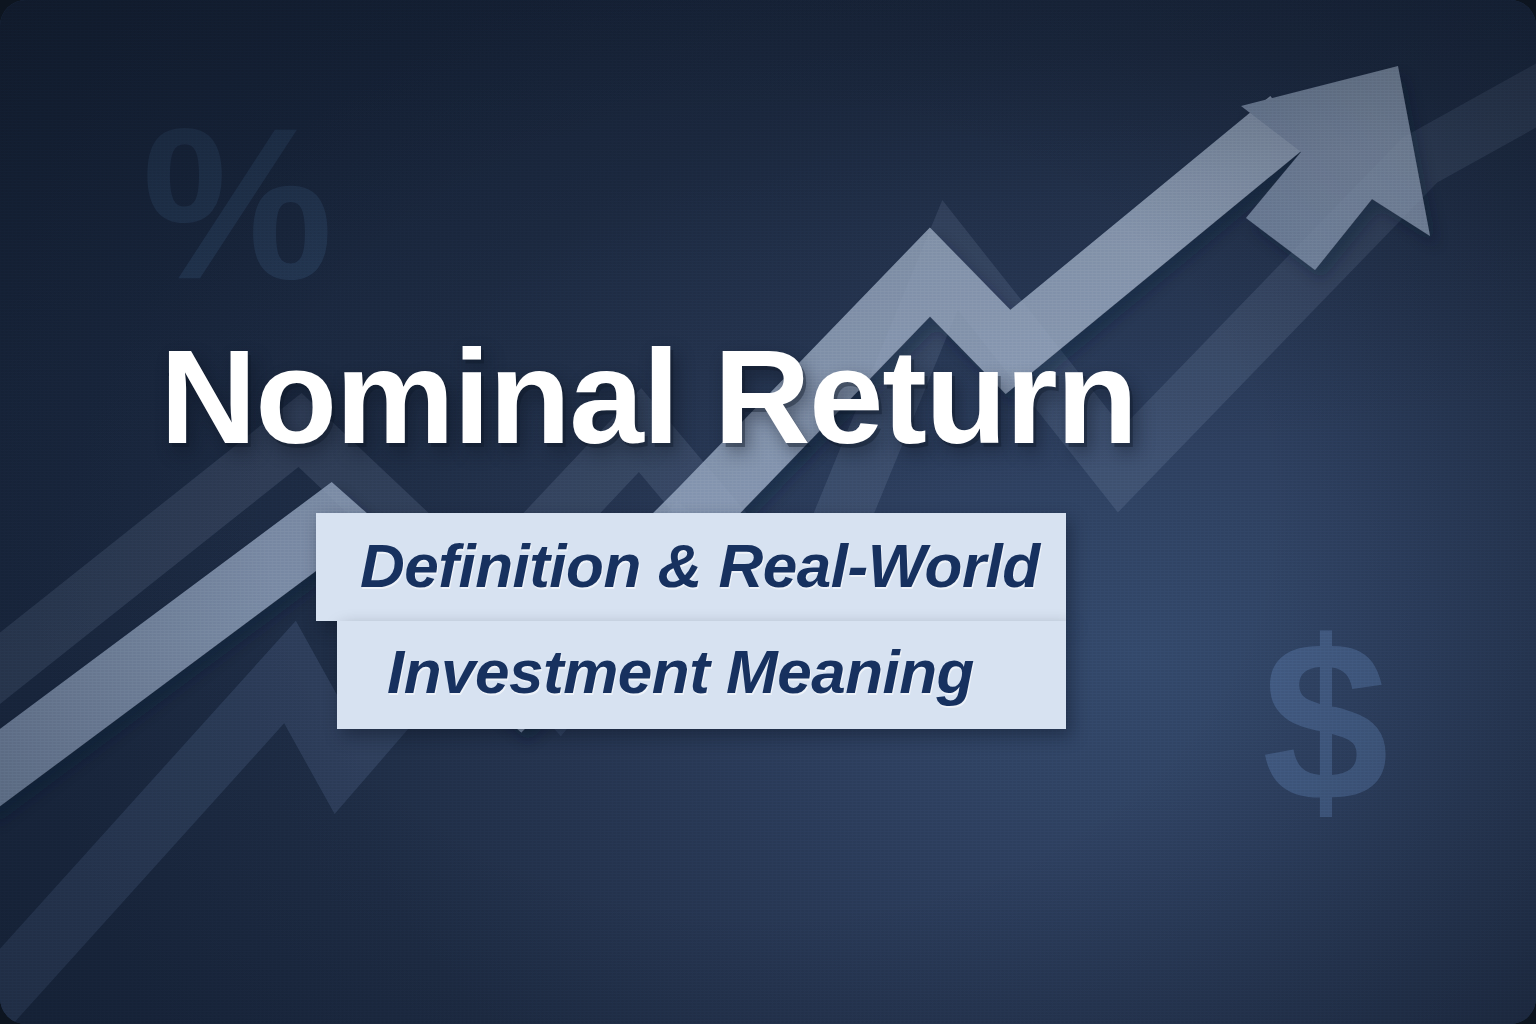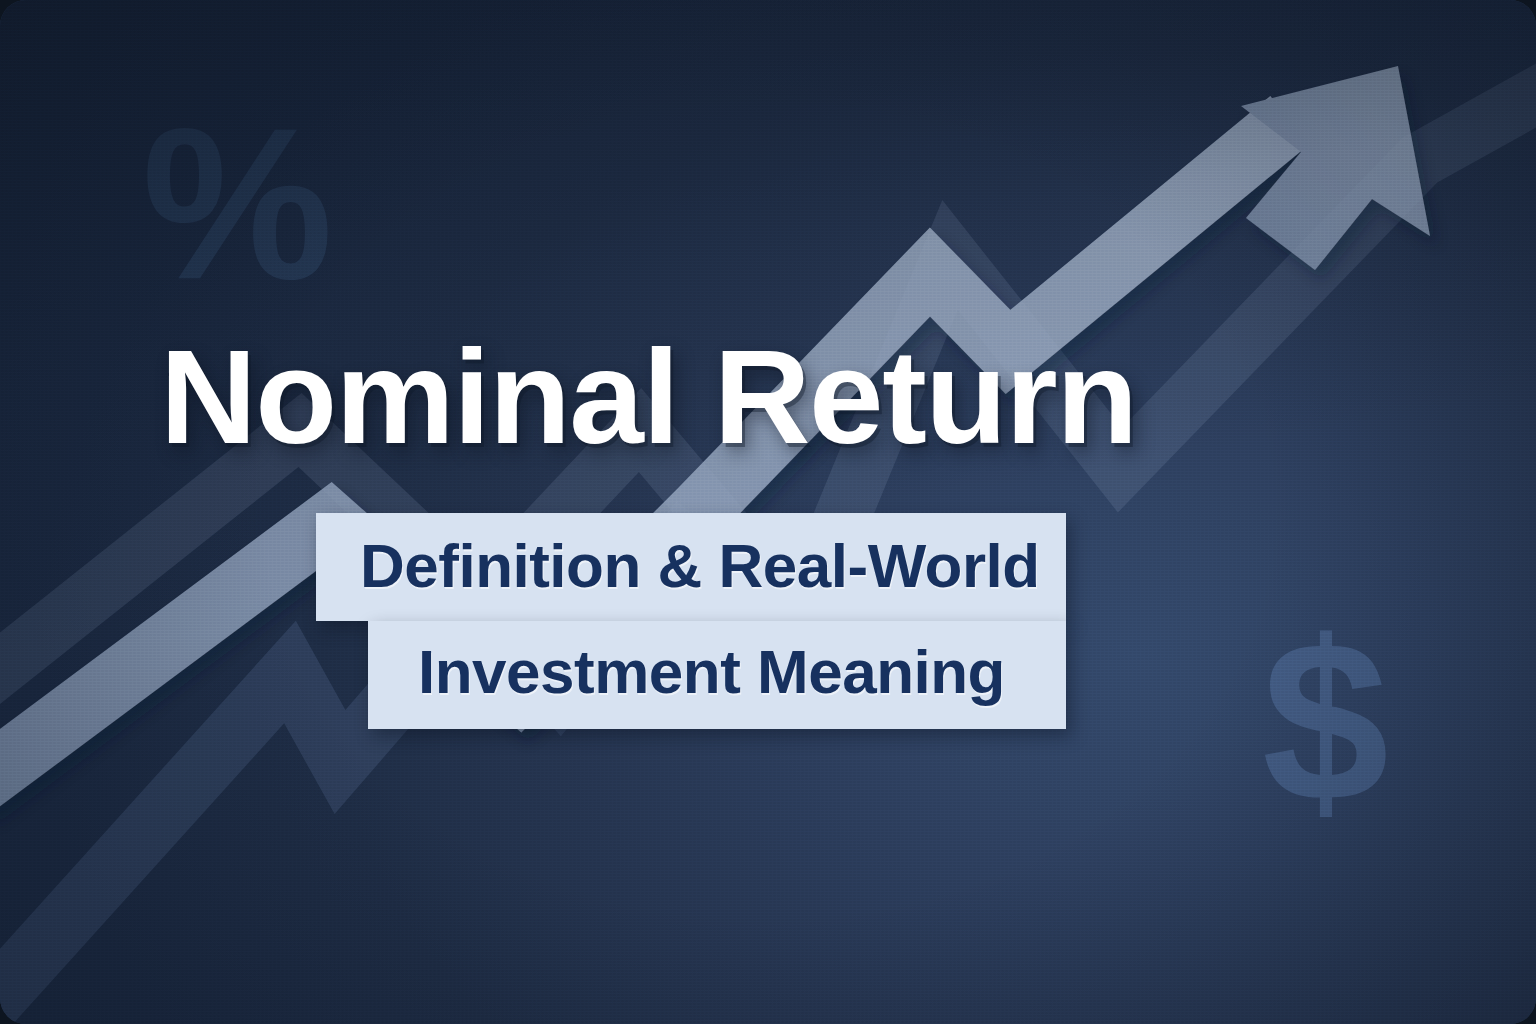--- a/index.html
+++ b/index.html
@@ -85,38 +85,39 @@
     white-space: nowrap;
     text-shadow:
       3px 4px 0 rgba(14,24,40,0.38),
       6px 9px 18px rgba(10,18,32,0.45);
   }
 
   #subtitle-wrap {
     position: absolute;
     left: 316px;
     top: 513px;
+    font-style: italic;
   }
   .sub-line {
     display: block;
     background: #d7e2f1;
     color: #17315f;
     font-size: 62px;
     font-weight: bold;
     letter-spacing: -0.5px;
     line-height: 1;
     white-space: nowrap;
     box-shadow: 5px 7px 16px rgba(10,18,32,0.40);
     text-shadow: 1px 2px 0 rgba(255,255,255,0.55);
   }
   #sub-line-1 {
     padding: 22px 26px 24px 44px;
   }
   #sub-line-2 {
-    margin-left: 52px;
+    margin-left: 21px;
     padding: 20px 42px 26px 50px;
   }
 </style>
 </head>
 <body>
 
 <div id="canvas">
 
   <div id="bg-base"></div>
 

